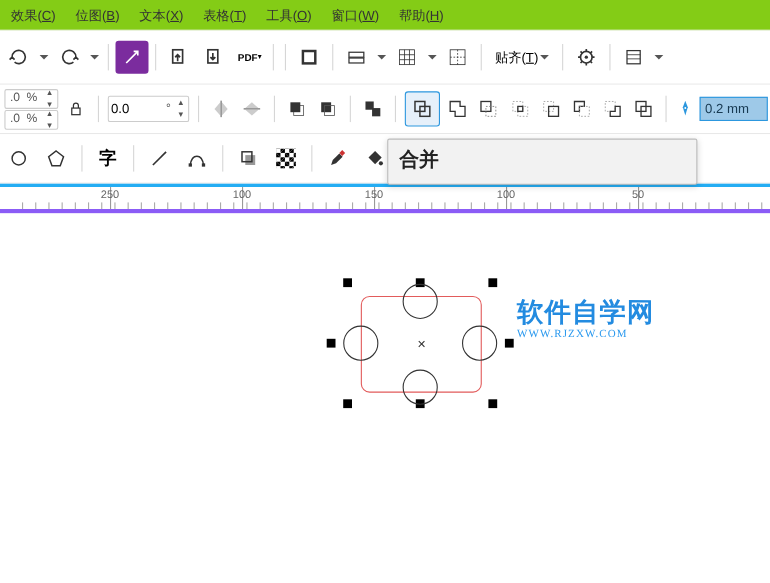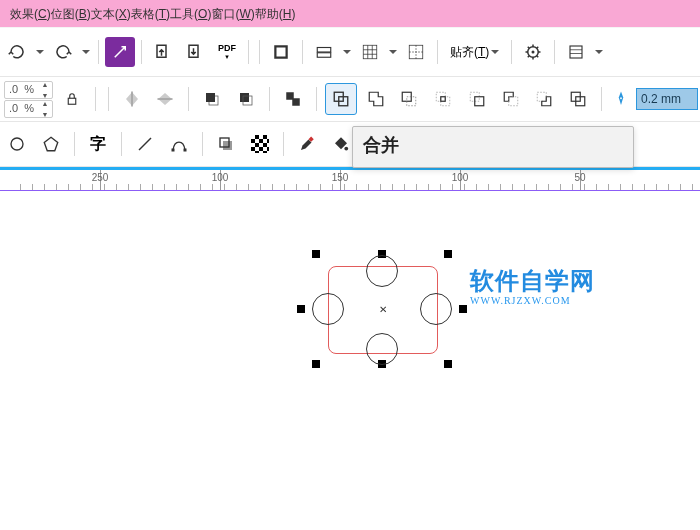--- a/index.html
+++ b/index.html
@@ -8,22 +8,23 @@
     font-size: 12px;
     background: #fff;
     width: 700px;
     height: 530px;
     overflow: hidden;
     position: relative;
   }
   .menubar {
     display: flex;
     align-items: center;
+    gap: 18px;
     padding: 6px 10px 4px 10px;
-    background: #f9a8d4;
+    background: #84cc16;
     border-bottom: 1px solid #f5f5f5;
   }
   .menubar span { color: #333; }
   .menubar .hotkey { text-decoration: underline; }
   .toolbar {
     display: flex;
     align-items: center;
     padding: 6px 2px;
     background: #fff;
     border-bottom: 1px solid #e6e6e6;
@@ -157,21 +158,21 @@
     display: flex;
     align-items: center;
     justify-content: center;
   }
 
   
   .ruler {
     height: 20px;
     background: #fff;
     border-top: 3px solid #24adf3;
-    border-bottom: 1px solid #8b5cf6;
+    border-bottom: 4px solid #8b5cf6;
     position: relative;
     font-size: 10px;
     color: #666;
   }
   .ruler .tick-major {
     position: absolute;
     top: 0;
     height: 20px;
     width: 1px;
     background: #999;
@@ -326,21 +327,21 @@
         <rect x="4" y="3" width="12" height="16" fill="none" stroke="#333" stroke-width="2"></rect>
         <path stroke="#333" stroke-width="2" d="M10 17V9M7 12l3-3 3 3"></path>
       </svg>
   </div>
   <div class="btn">
     <svg class="ico" viewBox="0 0 24 24">
         <rect x="4" y="3" width="12" height="16" fill="none" stroke="#333" stroke-width="2"></rect>
         <path stroke="#333" stroke-width="2" d="M10 7v8M7 12l3 3 3-3"></path>
       </svg>
   </div>
-  <div class="btn" style="flex-direction:column;font-size:9px;line-height:1;">
+  <div class="btn" style="flex-direction:row;font-size:9px;line-height:1;">
     <span style="font-weight:bold">PDF</span>
     <span style="font-size:7px">▾</span>
   </div>
   <div class="sep"></div>
   <div class="sep"></div>
   <div class="btn">
     <svg class="ico" viewBox="0 0 24 24">
         <rect x="3" y="3" width="18" height="18" fill="#333"></rect>
         <rect x="6" y="6" width="12" height="12" fill="#fff"></rect>
       </svg>
@@ -414,20 +415,28 @@
         </div>
     </div>
   </div>
   <div class="btn">
     <svg class="ico" viewBox="0 0 24 24">
         <rect x="7" y="11" width="10" height="8" fill="none" stroke="#333" stroke-width="1.5"></rect>
         <path fill="none" stroke="#333" stroke-width="1.5" d="M9 11V8a3 3 0 0 1 6 0v3"></path>
       </svg>
   </div>
   <div class="sep"></div>
+  <div class="spin-group">
+    <input value="0.0" style="">
+    <span class="sg-label">°</span>
+    <div class="spin-btns">
+        <div>▲</div>
+        <div>▼</div>
+      </div>
+  </div>
   <div class="sep"></div>
   <div class="btn">
     <svg class="ico" viewBox="0 0 24 24">
         <path fill="#333" d="M11 4v16L4 12zM13 4v16l7-8z" fill-opacity="0.25"></path>
         <path stroke="#333" d="M12 2v20"></path>
       </svg>
   </div>
   <div class="btn">
     <svg class="ico" viewBox="0 0 24 24">
         <path fill="#333" d="M4 11h16L12 4zM4 13h16l-8 7z" fill-opacity="0.25"></path>

